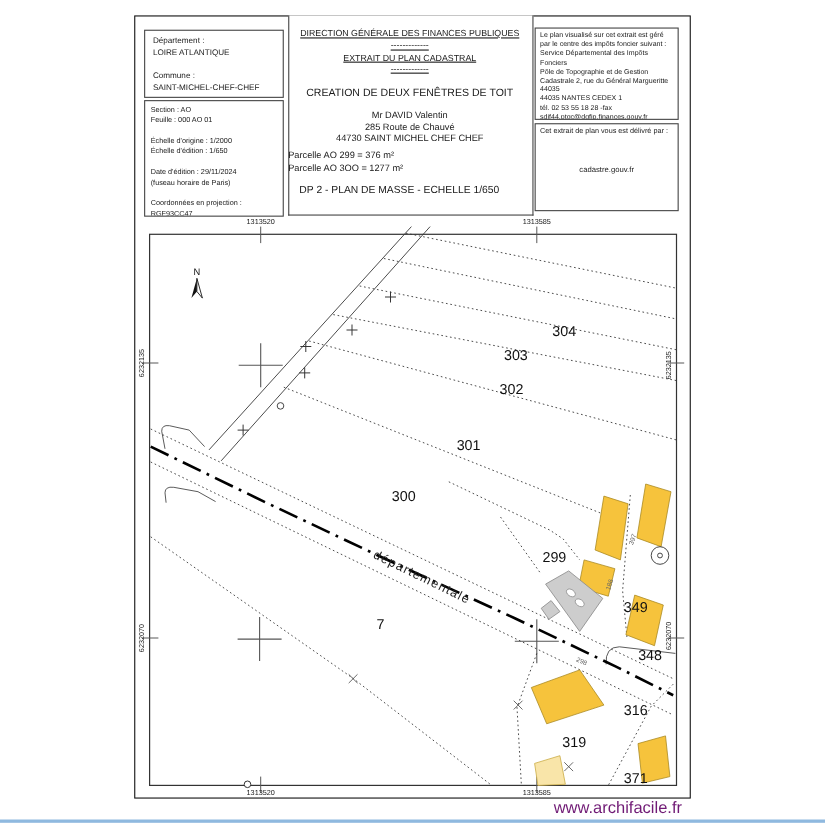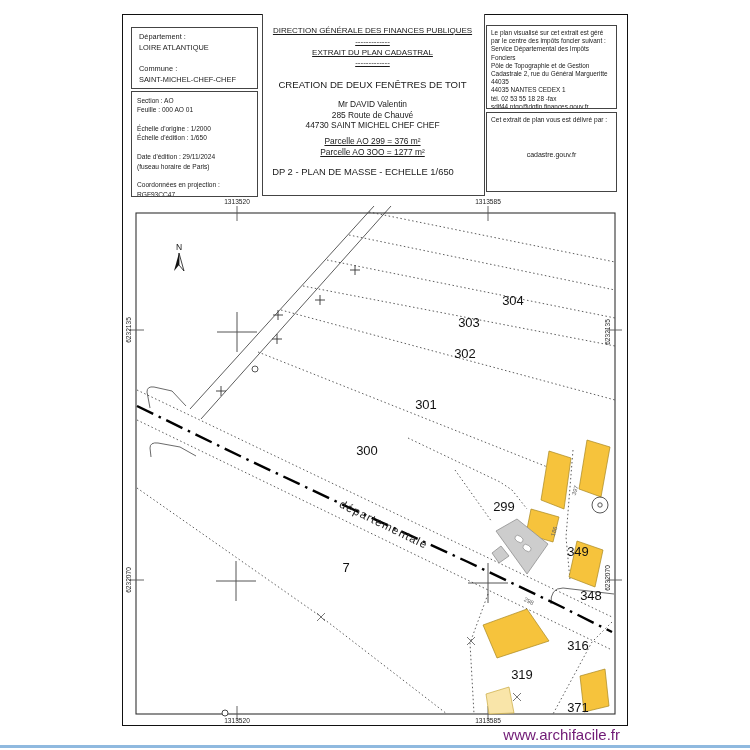--- a/index.html
+++ b/index.html
@@ -11,22 +11,22 @@
        white-space:pre-line;overflow:hidden;}
   .left1{left:131px;top:27px;width:127px;height:62px;font-size:7.4px;line-height:1.45;padding:4px 7px;}
   .left2{left:131px;top:91px;width:127px;height:106px;font-size:6.6px;line-height:1.42;padding:4px 5px;}
   .center-box{position:absolute;left:262px;top:14px;width:221px;height:181px;border:1px solid #444;
        border-top:none;background:#fff;}
   .center-top{position:absolute;left:262px;top:26px;width:221px;text-align:center;font-size:8px;
        line-height:1.35;white-space:pre-line;text-decoration:underline;}
   .center-title{position:absolute;left:262px;top:79px;width:221px;text-align:center;font-size:9.6px;}
   .center-applicant{position:absolute;left:262px;top:99px;width:221px;text-align:center;font-size:8.4px;
        line-height:1.25;white-space:pre-line;}
-  .center-parcelles{position:absolute;left:262px;top:136px;width:221px;text-align:center;font-size:8.4px;
-       line-height:1.25;white-space:pre-line;text-decoration:underline;}
+  .center-parcelles{position:absolute;left:262px;top:136px;width:221px;text-align:left;font-size:8.4px;
+       line-height:1.25;white-space:pre-line;}
   .center-ref{position:absolute;left:262px;top:166px;width:202px;text-align:center;font-size:9.4px;}
   .right1{left:486px;top:25px;width:131px;height:84px;font-size:6.4px;line-height:1.28;padding:3px 4px;}
   .right2{left:486px;top:112px;width:131px;height:80px;font-size:6.6px;padding:3px 4px;white-space:normal;}
   .right2-cta{margin-top:28px;text-align:center;font-size:7px;}
   svg text{font-family:"Liberation Sans", sans-serif;}
   .parcel-lbl{font-size:13px;fill:#111;}
   .grid-lbl{font-size:6.6px;fill:#222;}
   .small-lbl{font-size:6px;fill:#666;}
   .road-lbl{font-size:11.5px;fill:#222;letter-spacing:1.2px;}
   .north-lbl{font-size:8.5px;fill:#111;}

